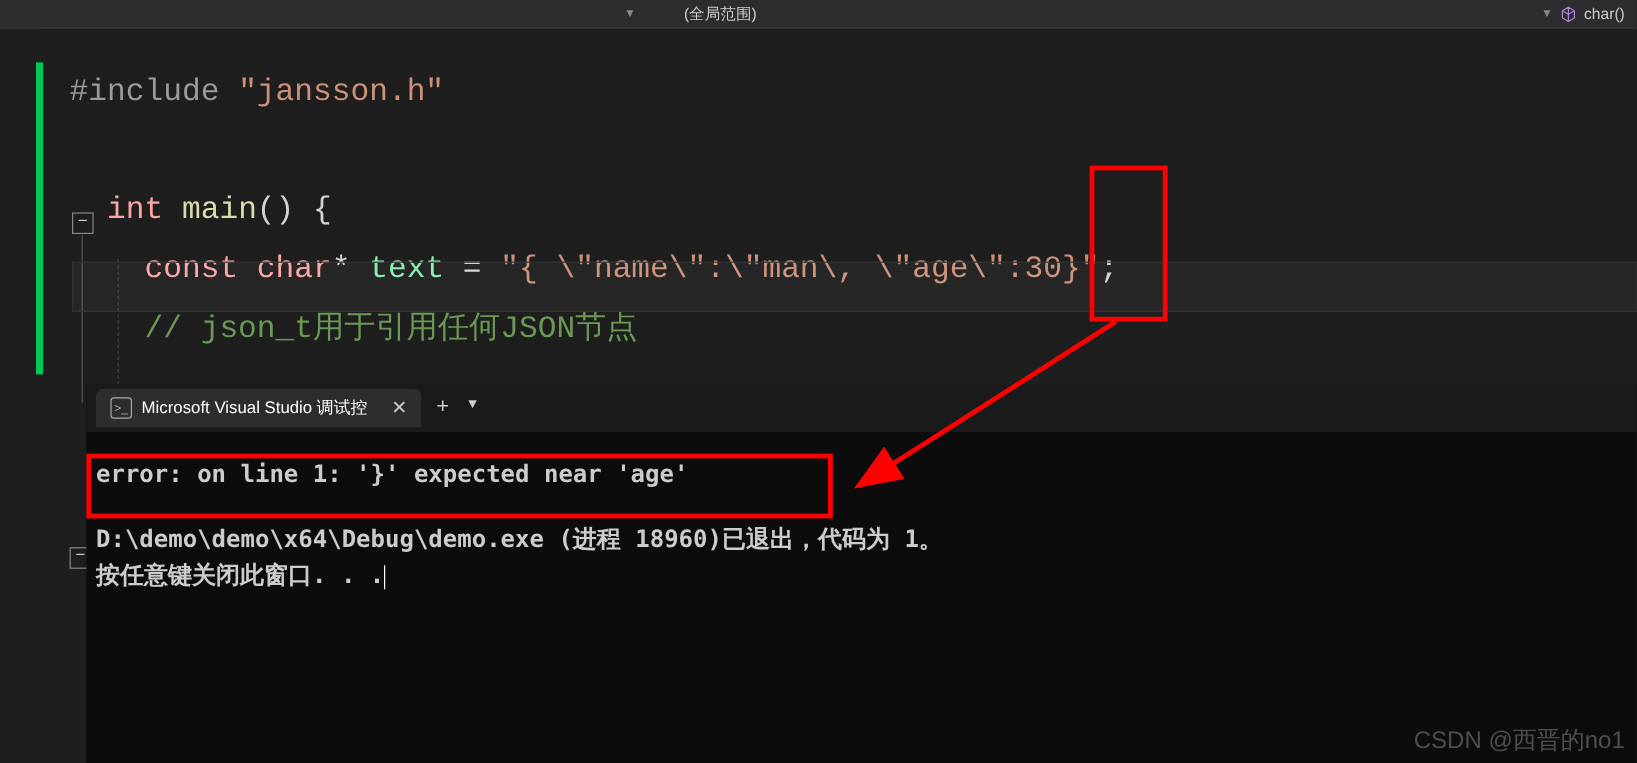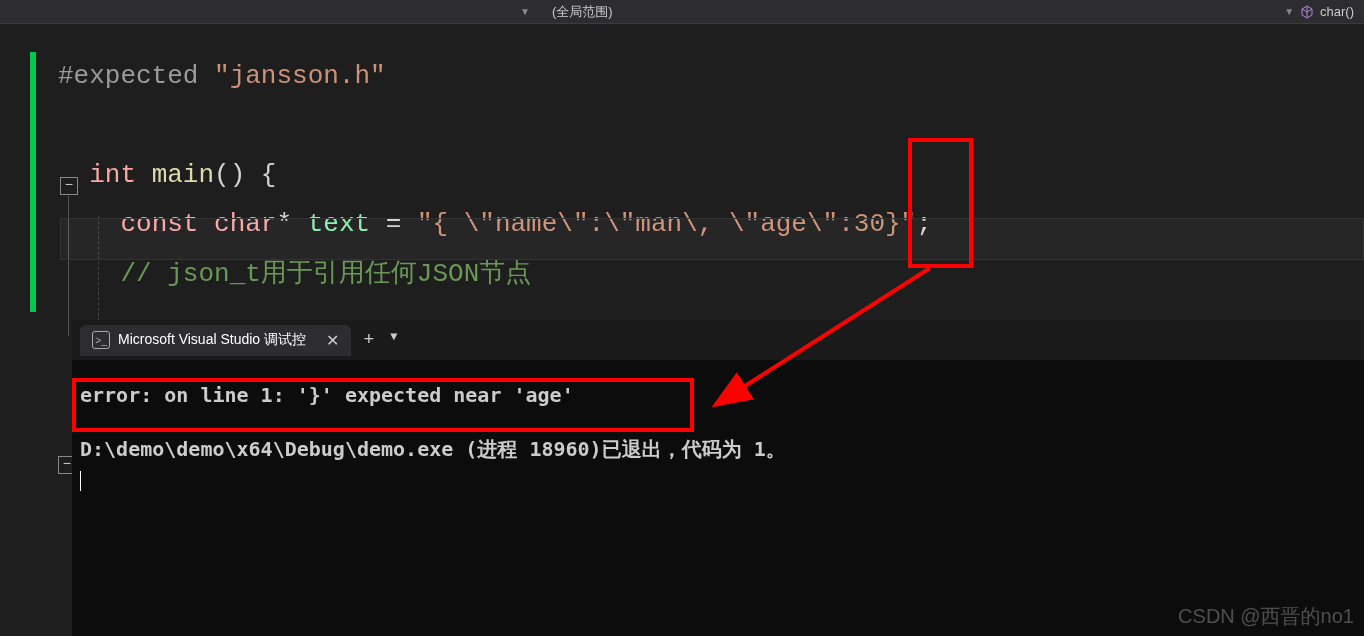--- a/index.html
+++ b/index.html
@@ -25,21 +25,21 @@
       margin-left: 520px;
       display: flex;
       align-items: center;
       gap: 4px;
     }
     .dropdown-arrow {
       color: #888;
       font-size: 10px;
     }
     .scope-text {
-      margin-left: 22px;
+      margin-left: 40px;
       color: #ccc;
     }
     .right-scope {
       margin-left: auto;
       margin-right: 10px;
       display: flex;
       align-items: center;
       gap: 6px;
     }
     .cube-icon {
@@ -265,21 +265,21 @@
 
 <div class="editor-area">
   <div class="gutter"></div>
   <div class="change-bar"></div>
   <div class="fold-icon fold-1">−</div>
   <div class="fold-line"></div>
   <div class="indent-guide"></div>
   <div class="current-line-bg"></div>
 
   <div class="code-content">
-    <div class="code-line"><span class="kw-preproc">#expected </span><span class="str">"jansson.h"</span></div>
+    <div class="code-line"><span class="kw-preproc">#include </span><span class="str">"jansson.h"</span></div>
     <div class="code-line">&nbsp;</div>
     <div class="code-line">  <span class="kw-blue">int</span><span class="func"> main</span><span class="punct">() {</span></div>
     <div class="code-line"><span>    </span><span class="kw-blue">const char</span><span class="punct">* </span><span class="ident">text</span><span class="op"> = </span><span class="str">"{ \"name\":\"man\, \"age\":30}"</span><span class="punct">;</span></div>
     <div class="code-line"><span>    </span><span class="comment">// json_t用于引用任何JSON节点</span></div>
   </div>
 </div>
 
 <div class="red-box-1"></div>
 
 <div class="terminal-window">
@@ -291,21 +291,21 @@
     </div>
     <div class="tab-controls">
       <span>+</span>
       <span style="font-size:12px">▼</span>
     </div>
   </div>
   <div class="terminal-body">
     <div>error: on line 1: '}' expected near 'age'</div>
     <div style="height:24px"></div>
     <div>D:\demo\demo\x64\Debug\demo.exe (进程 18960)已退出，代码为 1。</div>
-    <div><span class="cursor"></span></div>
+    <div><span>按任意键关闭此窗口. . .</span><span class="cursor"></span></div>
   </div>
 </div>
 
 <div class="red-box-2"></div>
 
 <svg class="arrow-svg" width="260" height="160">
   <defs>
     <marker id="arrowhead" markerWidth="10" markerHeight="8" refX="9" refY="4" orient="auto">
       <polygon points="0 0, 10 4, 0 8" fill="#ff0000"></polygon>
     </marker>

